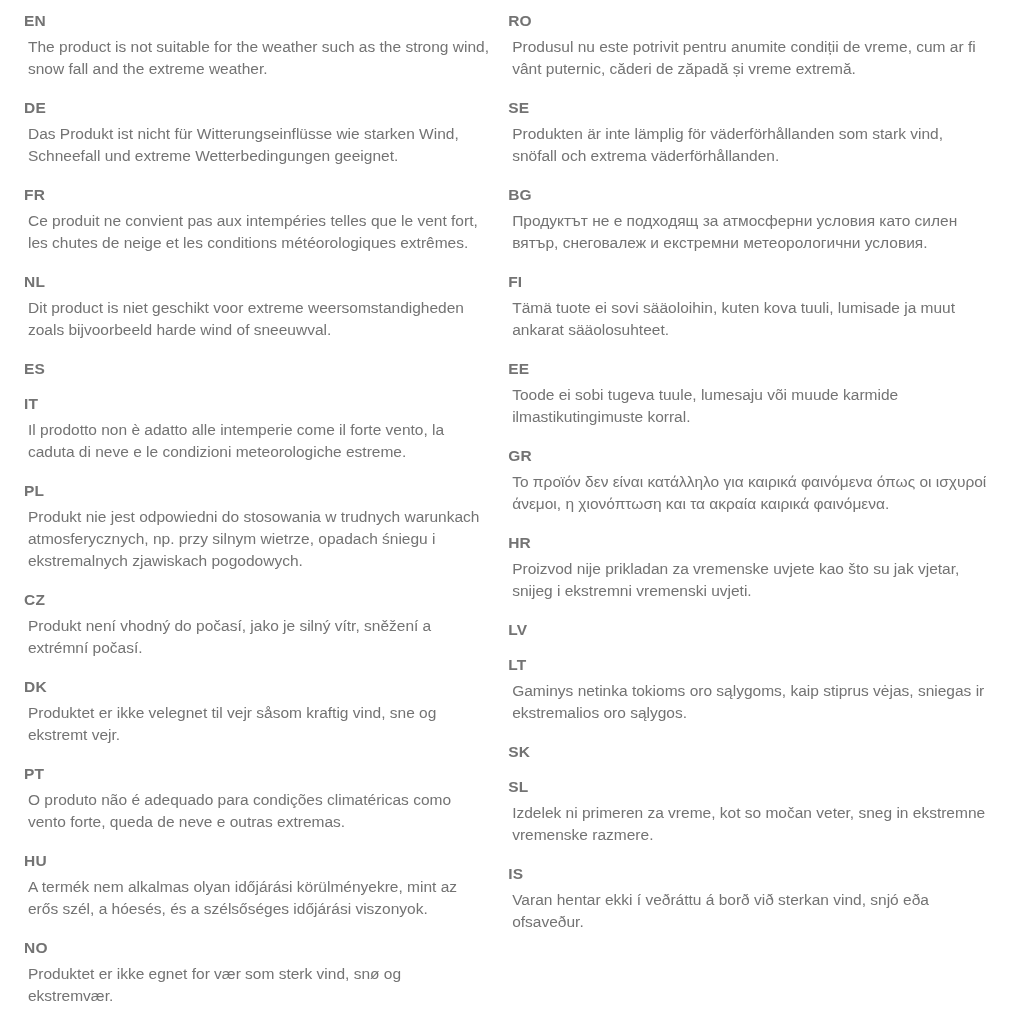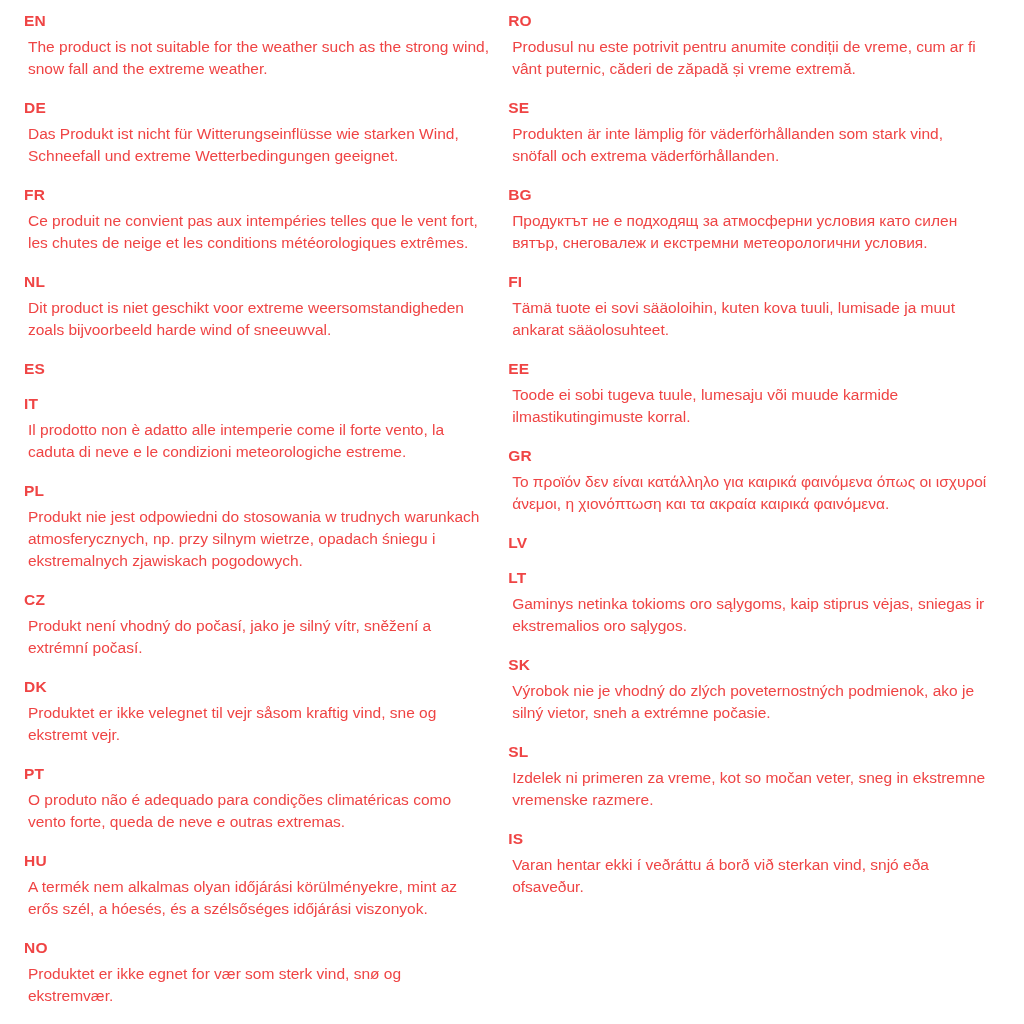--- a/index.html
+++ b/index.html
@@ -7,21 +7,21 @@
     padding: 0;
     background: #ffffff;
   }
   .page {
     width: 1024px;
     height: 1024px;
     box-sizing: border-box;
     padding: 10px 32px 10px 24px;
     background: #ffffff;
     font-family: "Liberation Sans", sans-serif;
-    color: #ef4444;
+    color: #737373;
     overflow: hidden;
   }
   .columns {
     display: flex;
     flex-direction: row;
     gap: 14px;
     align-items: flex-start;
   }
   .column {
     display: flex;
@@ -117,29 +117,32 @@
         </div>
         <div class="lang-block">
           <div class="lang-code">EE</div>
           <p class="lang-text">Toode ei sobi tugeva tuule, lumesaju või muude karmide ilmastikutingimuste korral.</p>
         </div>
         <div class="lang-block">
           <div class="lang-code">GR</div>
           <p class="lang-text">Το προϊόν δεν είναι κατάλληλο για καιρικά φαινόμενα όπως οι ισχυροί άνεμοι, η χιονόπτωση και τα ακραία καιρικά φαινόμενα.</p>
         </div>
         <div class="lang-block">
+          <div class="lang-code">HR</div>
+          <p class="lang-text">Proizvod nije prikladan za vremenske uvjete kao što su jak vjetar, snijeg i ekstremni vremenski uvjeti.</p>
+        </div>
+        <div class="lang-block">
           <div class="lang-code">LV</div>
         </div>
         <div class="lang-block">
           <div class="lang-code">LT</div>
           <p class="lang-text">Gaminys netinka tokioms oro sąlygoms, kaip stiprus vėjas, sniegas ir ekstremalios oro sąlygos.</p>
         </div>
         <div class="lang-block">
           <div class="lang-code">SK</div>
-          <p class="lang-text">Výrobok nie je vhodný do zlých poveternostných podmienok, ako je silný vietor, sneh a extrémne počasie.</p>
         </div>
         <div class="lang-block">
           <div class="lang-code">SL</div>
           <p class="lang-text">Izdelek ni primeren za vreme, kot so močan veter, sneg in ekstremne vremenske razmere.</p>
         </div>
         <div class="lang-block">
           <div class="lang-code">IS</div>
           <p class="lang-text">Varan hentar ekki í veðráttu á borð við sterkan vind, snjó eða ofsaveður.</p>
         </div>
       </div>

